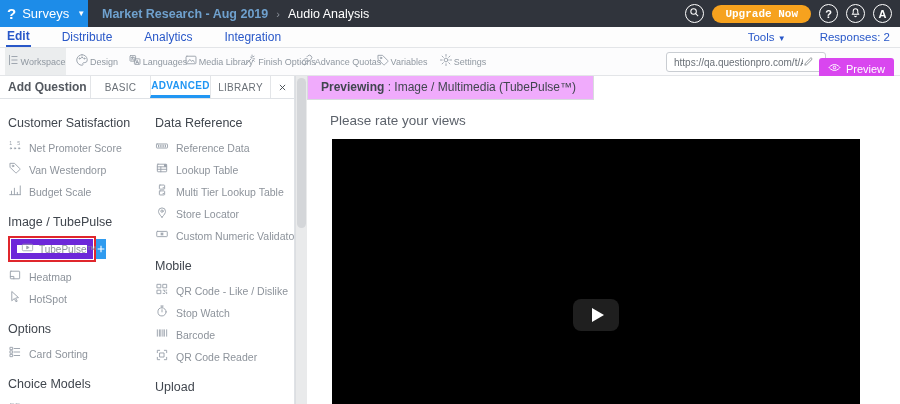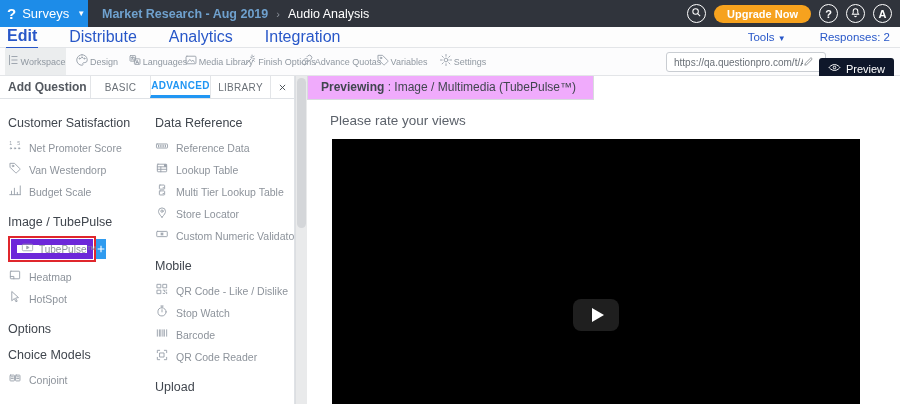--- a/index.html
+++ b/index.html
@@ -17,26 +17,26 @@
   .crumbs { display:flex; align-items:center; gap:8px; margin-left:14px; font-size:12.5px; }
   .crumb-survey { color:#6fa1ce; cursor:pointer;font-weight:bold; }
   .crumb-sep { color:#8a9099; font-size:11px; }
   .crumb-page { color:#fff; }
   .top-right { margin-left:auto; display:flex; align-items:center; gap:8px; padding-right:8px; }
   .circle-btn { width:19px; height:19px; border:1.5px solid #fff; border-radius:50%;
     display:flex; align-items:center; justify-content:center; color:#fff; font-size:11px;
     font-weight:bold; cursor:pointer; }
   .circle-btn svg { width:11px; height:11px; stroke:#fff; fill:none; stroke-width:2.2; }
   .upgrade-btn { height:18px; padding:0 13px; border-radius:10px; background:#f6a21e; color:#fff;
-    font-size:11px; font-weight:bold; display:flex; align-items:center; cursor:pointer; }
+    font-size:11px; font-weight:bold; display:flex; align-items:center; cursor:pointer;font-family:Liberation Mono, monospace; }
 
   
   .navrow { height:21px; flex:0 0 21px; background:#fdfdfd; border-bottom:1px solid #e3e5e8;
     display:flex; align-items:center; padding:0 10px 0 6px; }
-  .nav-tab { font-size:16px; color:#2857c8; margin-right:30px; padding:2px 1px; cursor:pointer; }
+  .nav-tab { font-size:12px; color:#2857c8; margin-right:30px; padding:2px 1px; cursor:pointer; }
   .nav-tab.active { border-bottom:2px solid #2857c8; font-weight:bold; }
   .nav-right { margin-left:auto; display:flex; align-items:center; gap:34px; }
   .nav-tools { font-size:11.5px; color:#2857c8; cursor:pointer; }
   .nav-tools .caret2 { font-size:8px; }
   .nav-resp { font-size:11.5px; color:#2857c8; cursor:pointer; }
 
   
   .toolrow { height:28px; flex:0 0 28px; background:#fcfcfd; border-bottom:1px solid #e3e5e8;
     display:flex; align-items:stretch; padding-left:5px; position:relative; }
   .tool-item { width:61px; display:flex; align-items:center;
@@ -45,21 +45,21 @@
   .tool-item svg { width:14px; height:14px; stroke:#9aa1ab; fill:none; stroke-width:1.6;
     stroke-linecap:round; stroke-linejoin:round; }
   .tool-label { font-size:9px; color:#9098a1; white-space:nowrap; }
   .url-wrap { position:absolute; right:74px; top:4px; width:160px; height:20px;
     border:1px solid #c9cdd2; border-radius:3px; background:#fff; display:flex; align-items:center; }
   .url-input { border:none; outline:none; width:136px; font-size:10px; color:#6a7077;
     padding:0 0 0 7px; background:transparent; font-family:"Liberation Sans",sans-serif; }
   .url-pencil { width:18px; display:flex; align-items:center; cursor:pointer; }
   .url-pencil svg { width:11px; height:11px; stroke:#6a7077; fill:none; stroke-width:1.6; }
   .preview-btn { position:absolute; right:6px; top:10px; height:21px; padding:0 9px;
-    background:#0f172a; border-radius:3px; color:#fff; font-size:11px; display:flex;
+    background:#d946ef; border-radius:3px; color:#fff; font-size:11px; display:flex;
     align-items:center; gap:5px; cursor:pointer; }
   .preview-btn svg { width:13px; height:13px; stroke:#fff; fill:none; stroke-width:1.8; }
 
   
   .content { flex:1; display:flex; min-height:0; }
   .qpanel { width:295px; flex:0 0 295px; background:#fff; display:flex; flex-direction:column;
     border-right:1px solid #dfe2e6; }
   .qhead { height:23px; flex:0 0 23px; border-bottom:1px solid #dfe2e6; display:flex; align-items:stretch; }
   .qtitle { font-size:12px; color:#53585f; font-weight:bold; display:flex; align-items:center;
     padding-left:8px; flex:1; }
@@ -296,20 +296,29 @@
                 </svg></span>
               <span class="q-label">Heatmap</span>
             </div>
             <div class="q-item">
               <span><svg viewBox="0 0 24 24">
                   <path d="M7 3l11 10-5 .8 2.8 5.4-2.2 1-2.7-5.5L7 18z"></path>
                 </svg></span>
               <span class="q-label">HotSpot</span>
             </div>
             <div class="sec-h">Options</div>
+            <div class="q-item">
+              <span><svg viewBox="0 0 24 24">
+                  <rect x="4" y="4" width="4" height="4"></rect>
+                  <rect x="4" y="10" width="4" height="4"></rect>
+                  <rect x="4" y="16" width="4" height="4"></rect>
+                  <path d="M10.5 6h9.5M10.5 12h9.5M10.5 18h9.5"></path>
+                </svg></span>
+              <span class="q-label">Card Sorting</span>
+            </div>
             <div class="sec-h">Choice Models</div>
             <div class="q-item">
               <span><svg viewBox="0 0 24 24">
                   <rect x="3.5" y="7" width="7.5" height="10" rx="1"></rect>
                   <rect x="13" y="7" width="7.5" height="10" rx="1"></rect>
                   <path d="M5.5 10h3.5M5.5 13h3.5M15 10h3.5M15 13h3.5"></path>
                 </svg></span>
               <span class="q-label">Conjoint</span>
             </div>
           </div>

